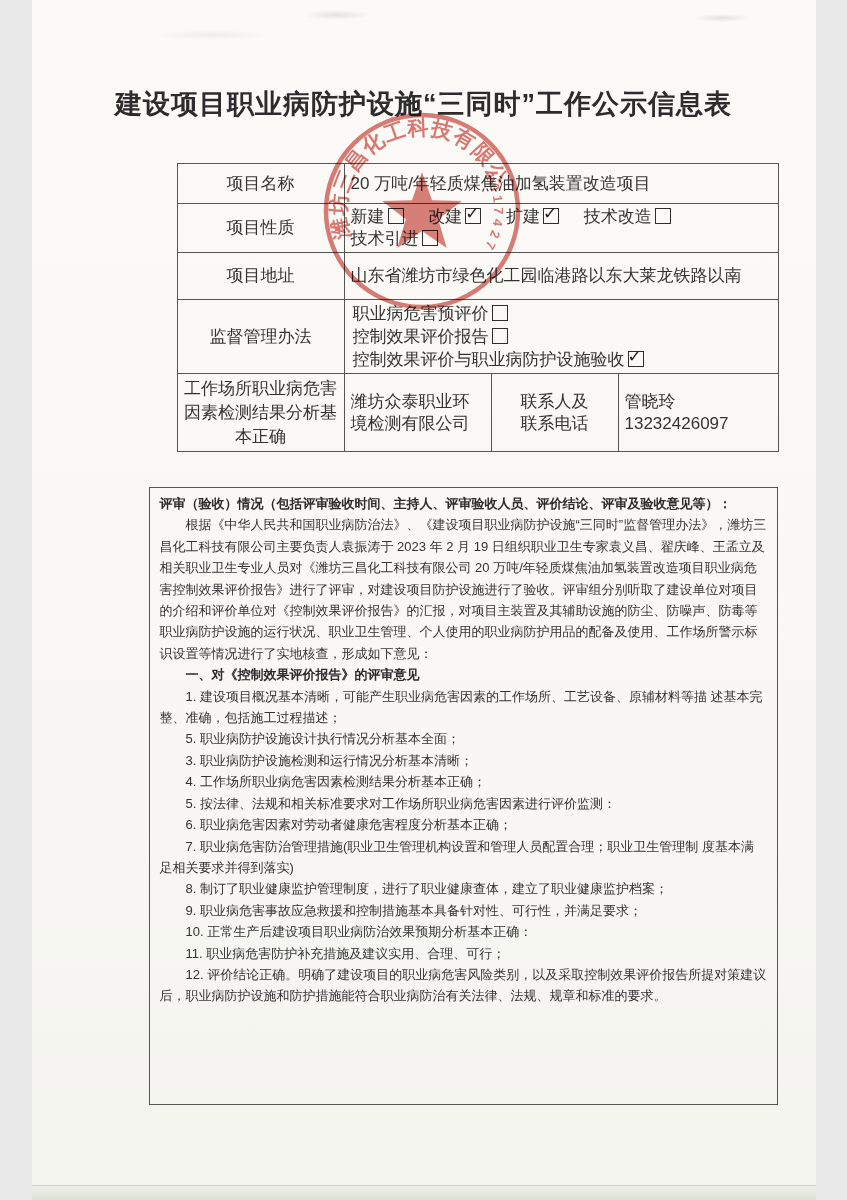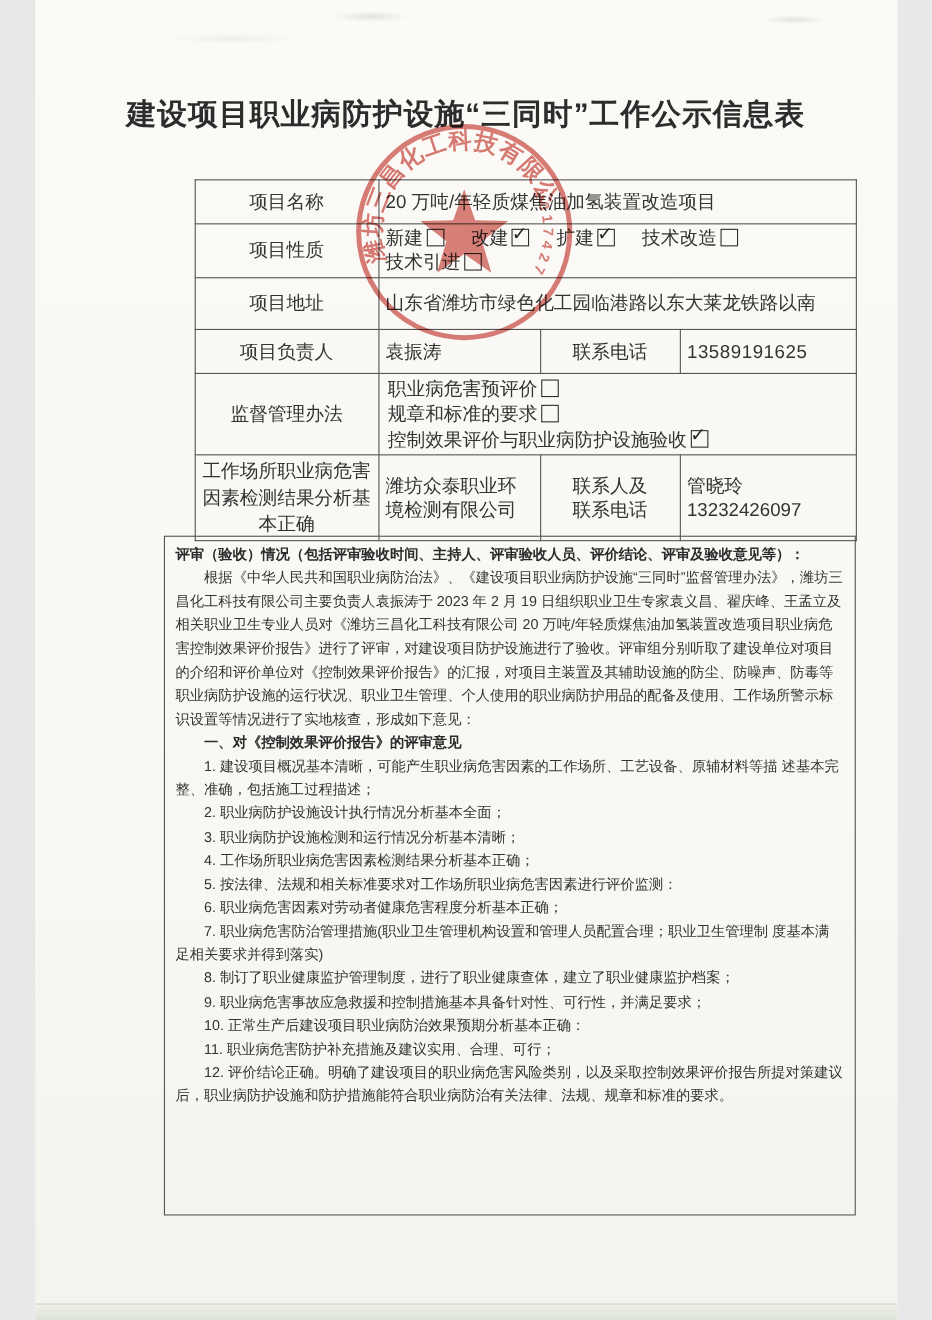--- a/index.html
+++ b/index.html
@@ -91,52 +91,46 @@
         <span class="opt"><span>改建</span><span class="cb" data-checked="true"></span></span>
         <span class="opt"><span>扩建</span><span class="cb" data-checked="true"></span></span>
         <span class="opt"><span>技术改造</span><span class="cb" data-checked="false"></span></span>
         <span class="opt" style="margin-right:0"><span>技术引进</span><span class="cb" data-checked="false"></span></span>
       </td>
     </tr>
     <tr style="height:47px">
       <td class="lbl">项目地址</td>
       <td class="val-c" colspan="3">山东省潍坊市绿色化工园临港路以东大莱龙铁路以南</td>
     </tr>
-    <tr style="height:40px">
-      <td class="lbl">项目负责人</td>
-      <td class="val-c">袁振涛</td>
-      <td class="lbl">联系电话</td>
-      <td class="val-c phone">13589191625</td>
-    </tr>
     <tr style="height:72px">
       <td class="lbl">监督管理办法</td>
       <td colspan="3">
         <div class="cat-line"><span>职业病危害预评价</span><span class="cb" data-checked="false"></span></div>
-        <div class="cat-line"><span>规章和标准的要求</span><span class="cb" data-checked="false"></span></div>
+        <div class="cat-line"><span>控制效果评价报告</span><span class="cb" data-checked="false"></span></div>
         <div class="cat-line"><span>控制效果评价与职业病防护设施验收</span><span class="cb" data-checked="true"></span></div>
       </td>
     </tr>
     <tr style="height:78px">
       <td class="lbl" style="line-height:24px">工作场所职业病危害因素检测结果分析基本正确</td>
       <td class="val-c">潍坊众泰职业环境检测有限公司</td>
       <td class="lbl">
         <div>联系人及</div>
         <div>联系电话</div>
       </td>
       <td class="val-c">管晓玲 13232426097</td>
     </tr>
   </tbody>
     </table>
 
   <div class="review">
     <p class="bold">评审（验收）情况（包括评审验收时间、主持人、评审验收人员、评价结论、评审及验收意见等）：</p>
     <p class="indent">根据《中华人民共和国职业病防治法》、《建设项目职业病防护设施“三同时”监督管理办法》，潍坊三昌化工科技有限公司主要负责人袁振涛于 2023 年 2 月 19 日组织职业卫生专家袁义昌、翟庆峰、王孟立及相关职业卫生专业人员对《潍坊三昌化工科技有限公司 20 万吨/年轻质煤焦油加氢装置改造项目职业病危害控制效果评价报告》进行了评审，对建设项目防护设施进行了验收。评审组分别听取了建设单位对项目的介绍和评价单位对《控制效果评价报告》的汇报，对项目主装置及其辅助设施的防尘、防噪声、防毒等职业病防护设施的运行状况、职业卫生管理、个人使用的职业病防护用品的配备及使用、工作场所警示标识设置等情况进行了实地核查，形成如下意见：</p>
     <p class="bold indent">一、对《控制效果评价报告》的评审意见</p>
     <p class="indent">1. 建设项目概况基本清晰，可能产生职业病危害因素的工作场所、工艺设备、原辅材料等描 述基本完整、准确，包括施工过程描述；</p>
-    <p class="indent">2. 职业病防护设施设计执行情况分析基本全面；</p>
+    <p class="indent">5. 职业病防护设施设计执行情况分析基本全面；</p>
     <p class="indent">3. 职业病防护设施检测和运行情况分析基本清晰；</p>
     <p class="indent">4. 工作场所职业病危害因素检测结果分析基本正确；</p>
     <p class="indent">5. 按法律、法规和相关标准要求对工作场所职业病危害因素进行评价监测：</p>
     <p class="indent">6. 职业病危害因素对劳动者健康危害程度分析基本正确；</p>
     <p class="indent">7. 职业病危害防治管理措施(职业卫生管理机构设置和管理人员配置合理；职业卫生管理制 度基本满足相关要求并得到落实)</p>
     <p class="indent">8. 制订了职业健康监护管理制度，进行了职业健康查体，建立了职业健康监护档案；</p>
     <p class="indent">9. 职业病危害事故应急救援和控制措施基本具备针对性、可行性，并满足要求；</p>
     <p class="indent">10. 正常生产后建设项目职业病防治效果预期分析基本正确：</p>
     <p class="indent">11. 职业病危害防护补充措施及建议实用、合理、可行；</p>
     <p class="indent">12. 评价结论正确。明确了建设项目的职业病危害风险类别，以及采取控制效果评价报告所提对策建议后，职业病防护设施和防护措施能符合职业病防治有关法律、法规、规章和标准的要求。</p>

